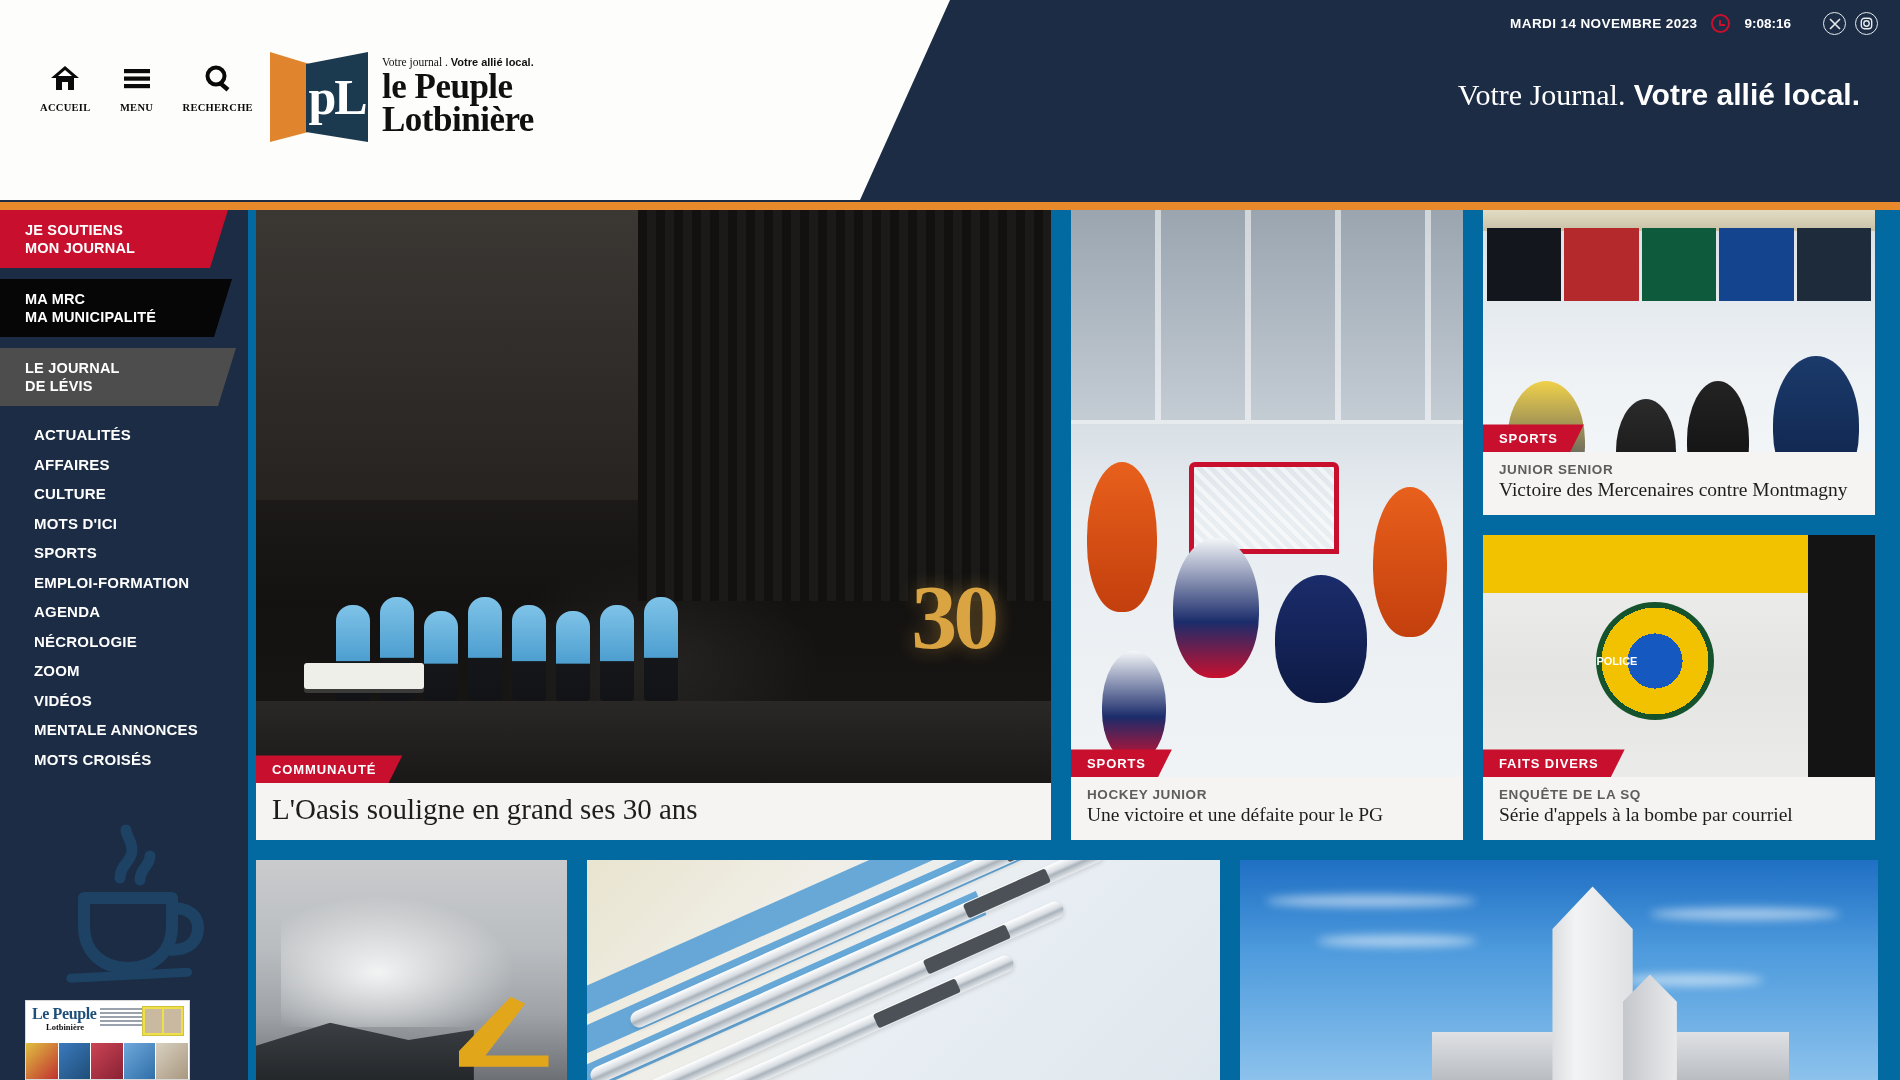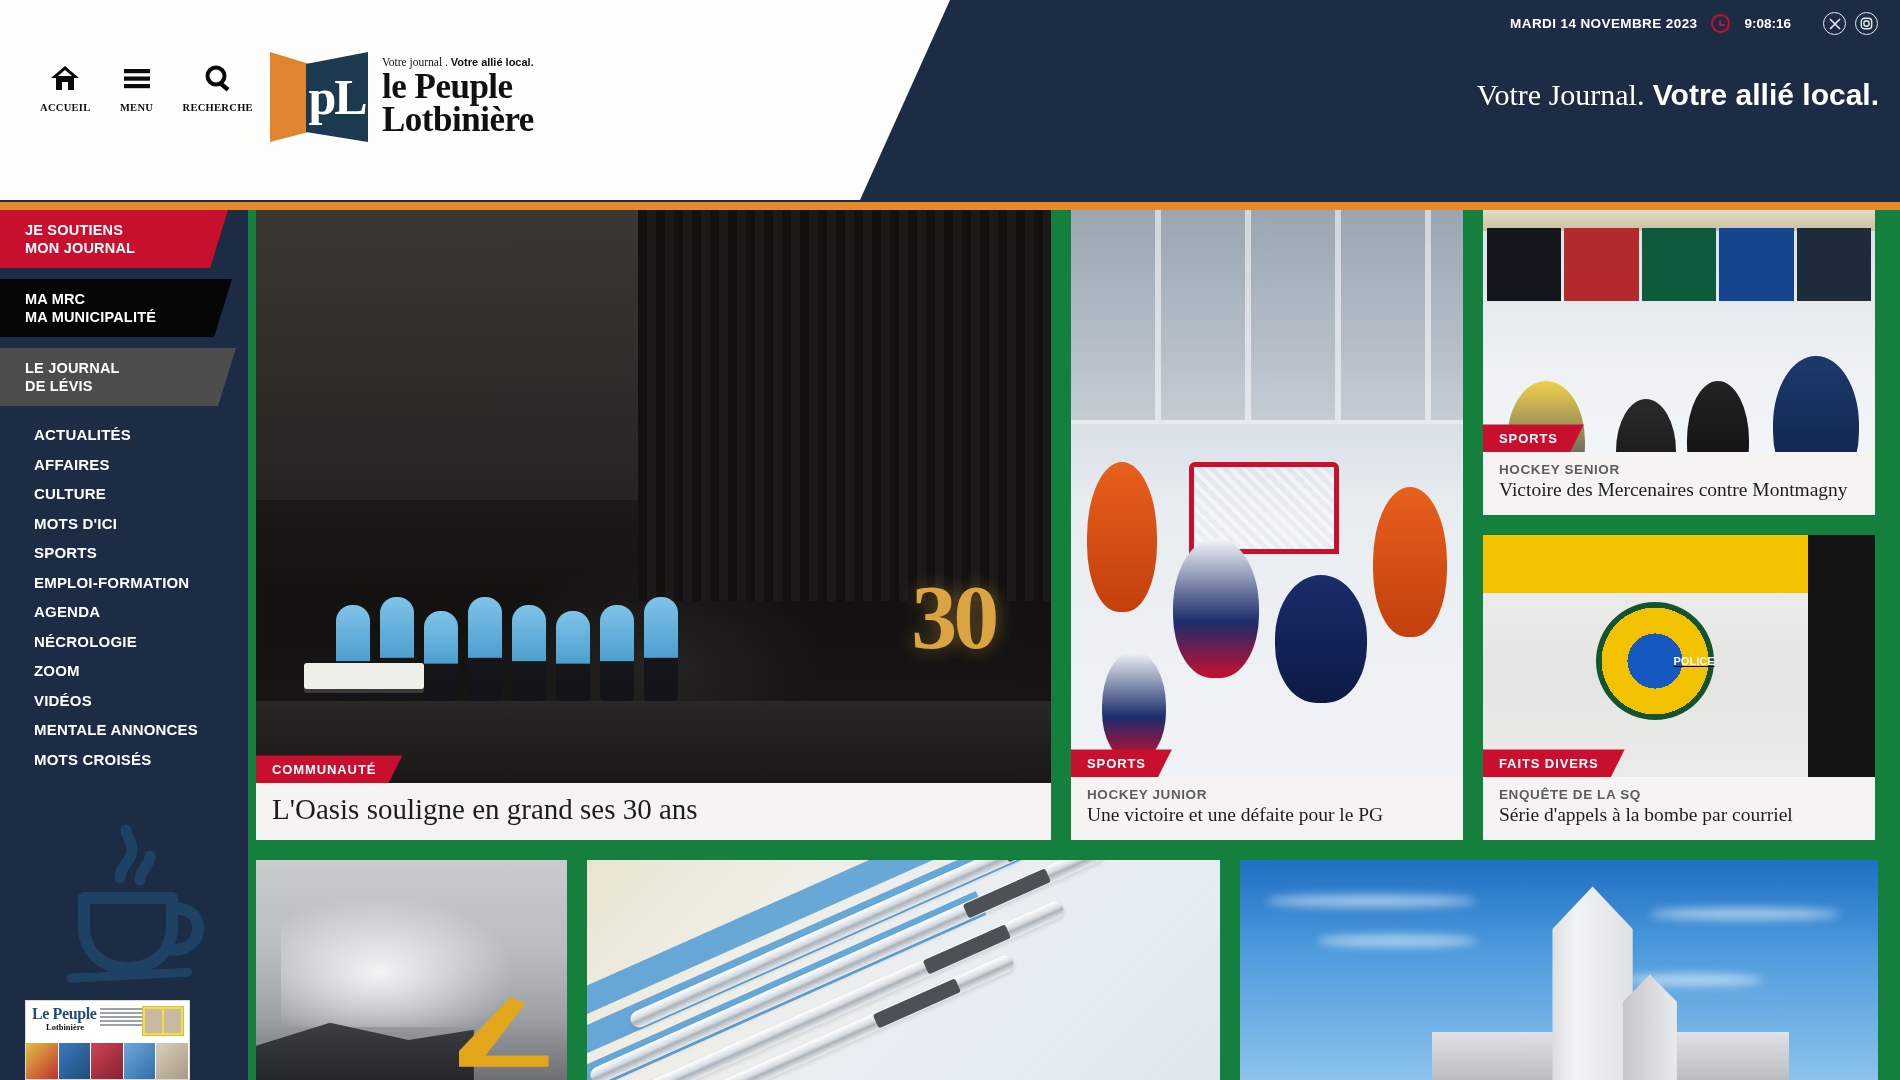--- a/index.html
+++ b/index.html
@@ -124,38 +124,38 @@
   .social-icons { display:flex; gap:9px; margin-left:18px; }
   .social-icon {
     width:23px; height:23px; border-radius:50%;
     border:1.6px solid #e8eaee;
     display:flex; align-items:center; justify-content:center;
     color:#e8eaee; cursor:pointer;
   }
   .social-icon svg { display:block; }
 
   .header-slogan {
-    position:absolute; right:21px; top:78px;
+    position:absolute; right:40px; top:78px;
     font-size:30px; color:#ffffff;
     white-space:nowrap;
   }
   .header-slogan .thin {
     font-family:"Liberation Serif", serif;
     font-weight:normal;
   }
   .header-slogan .bold {
     font-weight:bold;
     font-family:"Liberation Sans", sans-serif;
   }
 
   
   .page-body {
     position:relative;
     width:1900px; height:870px;
-    background:#15803d;
+    background:#0369a1;
   }
 
   
   .sidebar {
     position:absolute; left:0; top:0;
     width:248px; height:870px;
     background:#1b2c44;
     overflow:hidden;
   }
   .promo {
@@ -376,21 +376,21 @@
   }
   .sq-dark {
     position:absolute; right:0; top:0; width:17%; height:100%;
     background:#141414;
   }
   .sq-badge {
     position:absolute; left:44%; top:22%;
     transform:translateX(-50%);
     width:118px; height:118px; border-radius:50%;
     background:radial-gradient(circle at 50% 50%, #1559c0 0 33%, #f2c200 33% 64%, #14532b 64% 78%, #f2c200 78% 100%);
-    display:flex; align-items:center; justify-content:flex-end;text-decoration:underline;
+    display:flex; align-items:center; justify-content:flex-start;
   }
   .sq-badge span {
     font-size:11px; font-weight:bold; color:#fff;
   }
 
   .img-fire {
     width:100%; height:100%;
     background:linear-gradient(180deg,#c9cbcd 0%,#babdc0 40%,#9fa3a7 70%,#6c6f73 100%);
     position:relative;
   }
@@ -681,21 +681,21 @@
                   <i></i>
                 </div>
               <div class="rink-blob" style="left:6%;  top:56%; width:78px; height:120px; background:linear-gradient(180deg,#f0d14a,#1b2c6b);"></div>
               <div class="rink-blob" style="left:34%; top:62%; width:60px; height:104px; background:linear-gradient(180deg,#2b2b2b,#101010);"></div>
               <div class="rink-blob" style="left:52%; top:56%; width:62px; height:118px; background:linear-gradient(180deg,#232323,#0c0c0c);"></div>
               <div class="rink-blob" style="right:4%; top:48%; width:86px; height:138px; background:linear-gradient(180deg,#1b3a6b,#0e2248);"></div>
             </div>
           </div>
           <div class="card-overlay">
             <div class="badge">SPORTS</div>
-            <div class="kicker">HOCKEY SENIOR</div>
+            <div class="kicker">JUNIOR SENIOR</div>
             <div class="headline headline-md">Victoire des Mercenaires contre Montmagny</div>
           </div>
         </div>
 
         <div class="card" style="height:305px">
           <div class="card-photo">
             <div class="img-sq">
               <div class="sq-yellow"></div>
               <div class="sq-dark"></div>
               <div class="sq-badge">

